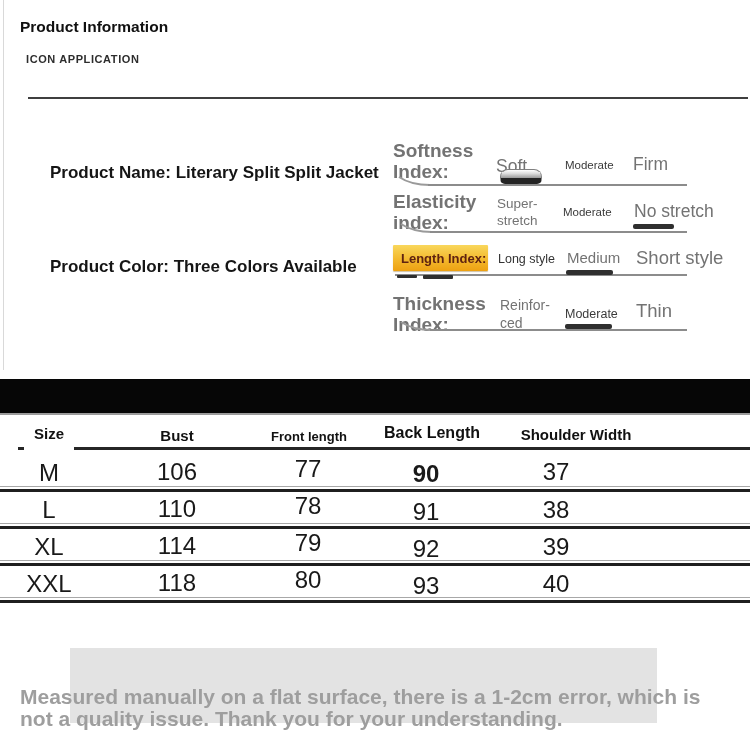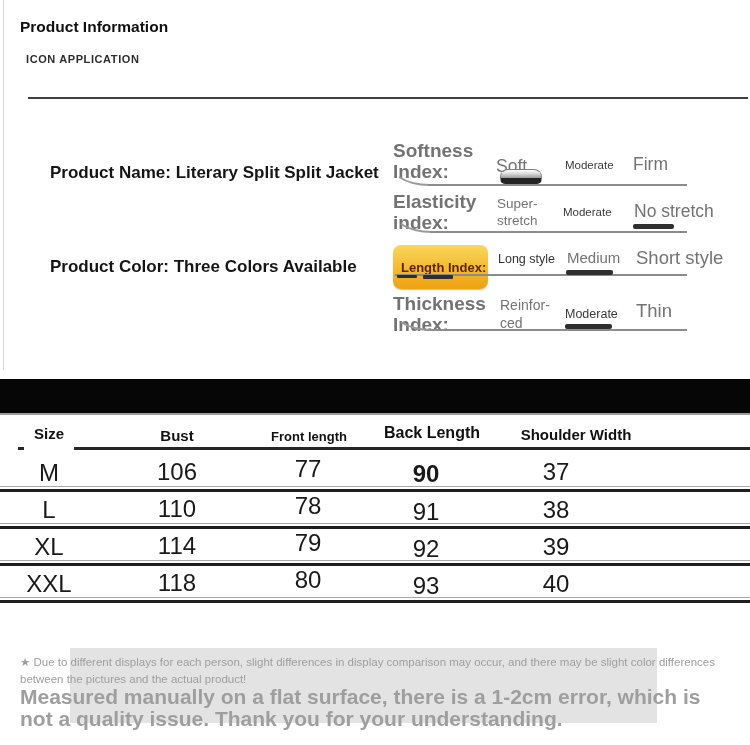--- a/index.html
+++ b/index.html
@@ -27,21 +27,21 @@
   .opt-lg{font-size:17.5px;}
   .opt-xl{font-size:18.5px;}
   .opt-wrap{white-space:normal;line-height:17px;font-size:13.5px;}
   .sel-bar{height:5px;background:#2f2f2f;border-radius:2px;}
   .knob{
     width:42px;height:15px;border-radius:8px 8px 5px 5px;box-sizing:border-box;
     background:linear-gradient(180deg,#ffffff 0%,#dcdcdc 45%,#9a9a9a 100%);
     border:1px solid #808080;border-bottom:6px solid #242424;
   }
   .len-box{
-    left:393px;top:245px;width:95px;height:44px;border-radius:8px;
+    left:393px;top:245px;width:95px;height:26px;border-radius:1px;
     background:linear-gradient(180deg,#f9d75c 0%,#f3b92e 55%,#eda112 100%);
     box-shadow:0 1px 1px rgba(120,80,0,.35);
     display:flex;align-items:center;padding-left:8px;box-sizing:border-box;
   }
   .len-box span{font-size:13px;font-weight:700;color:#5f2310;}
   .dash{background:#2f2f2f;border-radius:1px;}
 
   .black-band{left:0;top:379px;width:750px;height:34px;background:#060606;}
   .band-edge{left:0;top:413px;width:750px;height:2px;background:#9b9b9b;}
 
@@ -165,16 +165,15 @@
     <span class="abs td" style="left:308px;top:566px;">80</span>
     <span class="abs td" style="left:426px;top:572px;">93</span>
     <span class="abs td" style="left:556px;top:570px;">40</span>
   </div>
   <div class="abs sep" style="top:597px;">
       <div class="thin"></div>
       <div class="thick"></div>
     </div>
 
   <div class="abs disc-box"></div>
-  <div class="abs disc-small">★ Due to different displays for each person, slight differences in display comparison may occur, and there may be slight color differences between the pictures and the actual product!</div>
   <div class="abs disc-large">Measured manually on a flat surface, there is a 1-2cm error, which is not a quality issue. Thank you for your understanding.</div>
 
 </div>
 
 </body></html>

